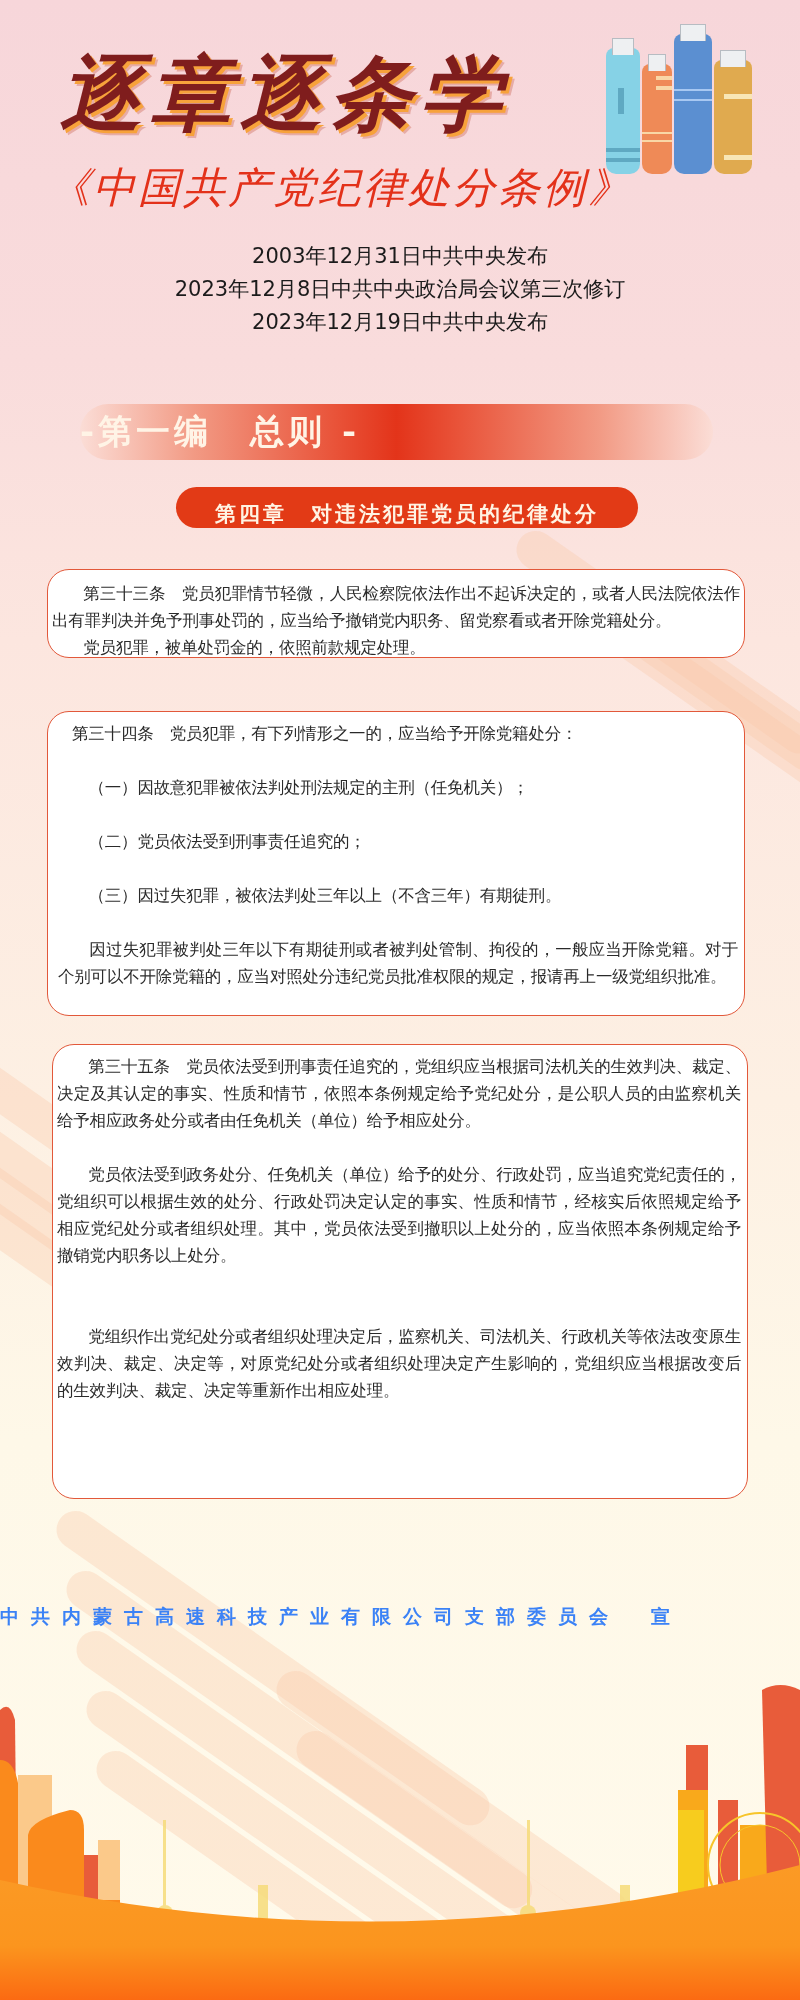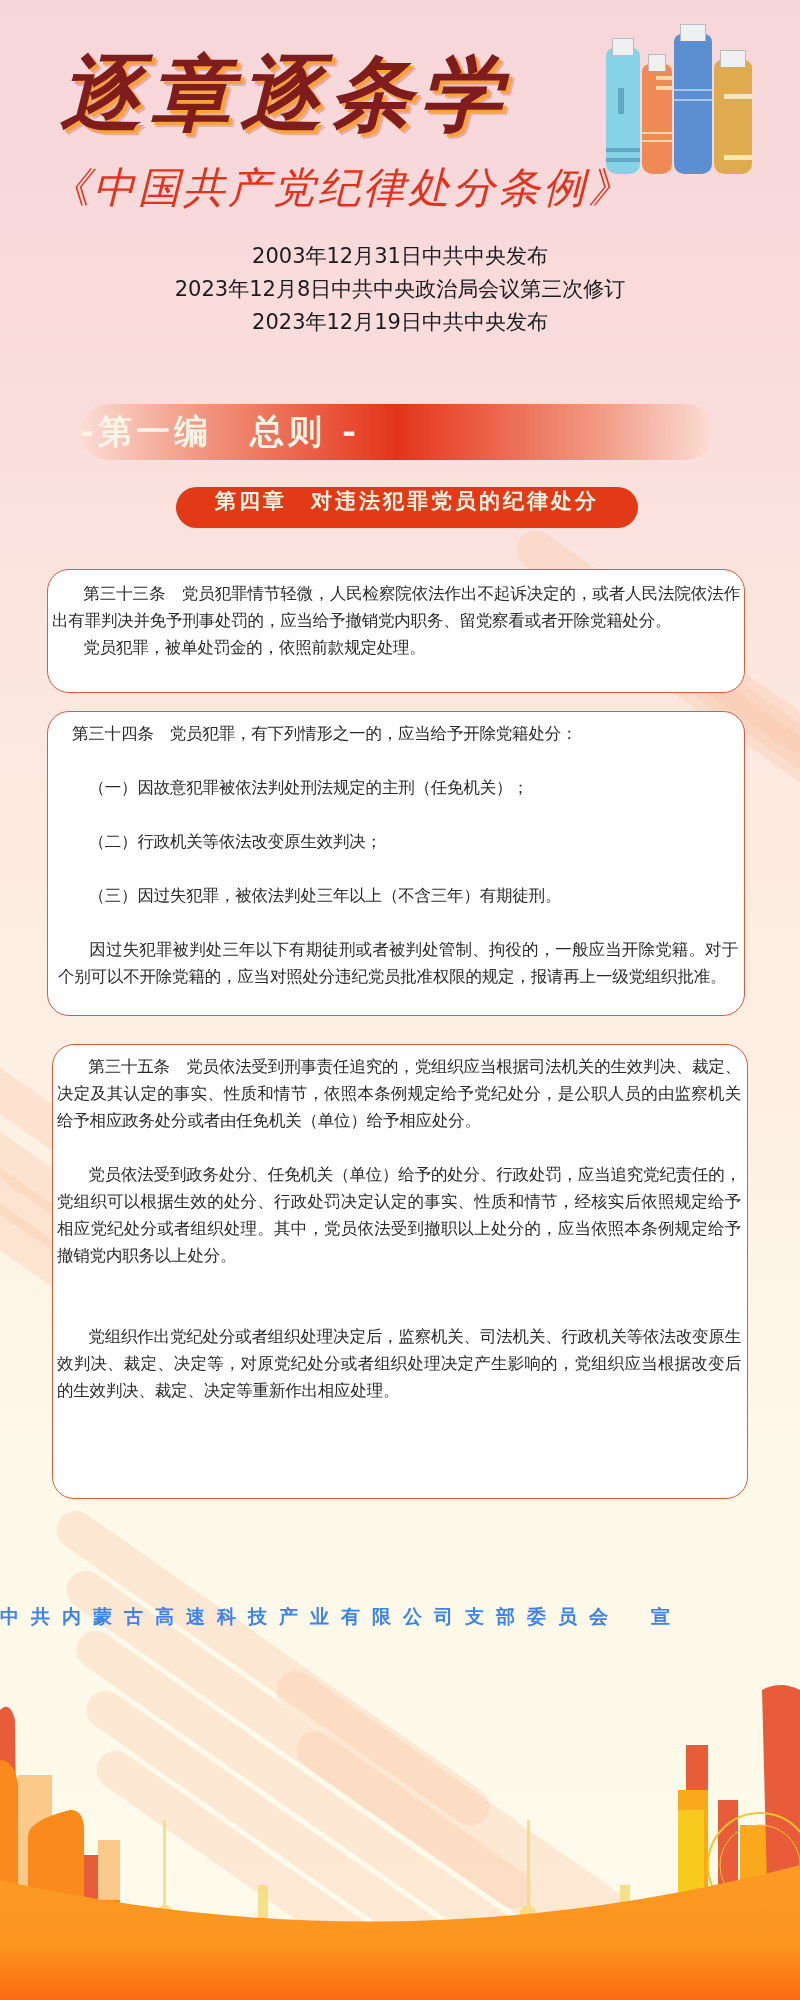--- a/index.html
+++ b/index.html
@@ -55,42 +55,42 @@
   }
   .section-banner span {
     color: #fff4e6; font-weight: bold; font-size: 34px; letter-spacing: 4px;
     font-family: "DejaVu Serif", serif;
   }
 
   
   .chapter-pill {
     position: absolute; left: 176px; top: 487px; width: 462px; height: 41px;
     border-radius: 21px; background: #e23a16;
-    display: flex; align-items: flex-start; justify-content: center;
+    display: flex; align-items: flex-end; justify-content: center;
   }
   .chapter-pill span {
     color: #fff3e3; font-weight: bold; font-size: 21px; letter-spacing: 3px;
     font-family: "DejaVu Serif", serif; white-space: pre;
   }
 
   
   .article {
     position: absolute; background: #ffffff;
     border: 1.5px solid #e2583a; border-radius: 22px;
     box-sizing: border-box;
     font-family: "DejaVu Serif", "Liberation Serif", serif;
     color: #2a2a2a; font-size: 16.5px; line-height: 27px;
     letter-spacing: -0.2px;
   }
   .article p { margin: 0; text-indent: 1.9em; text-align: justify; }
   .article p.noindent { text-indent: 0; }
   .article p.item { text-indent: 0; padding-left: 1em; }
   .article .gap { height: 27px; }
 
-  .a33 { left: 47px; top: 569px; width: 698px; height: 124px; padding: 10px 4px 0 4px; }
+  .a33 { left: 47px; top: 569px; width: 698px; height: 89px; padding: 10px 4px 0 4px; }
   .a34 { left: 47px; top: 711px; width: 698px; height: 305px; padding: 8px 6px 0 24px; }
   .a35 { left: 52px; top: 1044px; width: 696px; height: 455px; padding: 8px 6px 0 4px; }
 
   
   .publisher {
     position: absolute; left: 0; right: 0; top: 1604px;
     text-align: left; font-family: "DejaVu Serif", serif; font-weight: bold;
     font-size: 19px; letter-spacing: 12px; color: #3b82f6;
   }
 
@@ -163,21 +163,21 @@
 <div class="article a33">
   <p>第三十三条　党员犯罪情节轻微，人民检察院依法作出不起诉决定的，或者人民法院依法作出有罪判决并免予刑事处罚的，应当给予撤销党内职务、留党察看或者开除党籍处分。</p>
   <p>党员犯罪，被单处罚金的，依照前款规定处理。</p>
 </div>
 
 <div class="article a34">
   <p class="noindent">第三十四条　党员犯罪，有下列情形之一的，应当给予开除党籍处分：</p>
   <div class="gap"></div>
   <p class="item">（一）因故意犯罪被依法判处刑法规定的主刑（任免机关）；</p>
   <div class="gap"></div>
-  <p class="item">（二）行政机关等依法改变原生效判决；</p>
+  <p class="item">（二）党员依法受到刑事责任追究的；</p>
   <div class="gap"></div>
   <p class="item">（三）因过失犯罪，被依法判处三年以上（不含三年）有期徒刑。</p>
   <div class="gap"></div>
   <p style="margin-left:-14px;">因过失犯罪被判处三年以下有期徒刑或者被判处管制、拘役的，一般应当开除党籍。对于个别可以不开除党籍的，应当对照处分违纪党员批准权限的规定，报请再上一级党组织批准。</p>
 </div>
 
 <div class="article a35">
   <p>第三十五条　党员依法受到刑事责任追究的，党组织应当根据司法机关的生效判决、裁定、决定及其认定的事实、性质和情节，依照本条例规定给予党纪处分，是公职人员的由监察机关给予相应政务处分或者由任免机关（单位）给予相应处分。</p>
   <div class="gap"></div>
   <p>党员依法受到政务处分、任免机关（单位）给予的处分、行政处罚，应当追究党纪责任的，党组织可以根据生效的处分、行政处罚决定认定的事实、性质和情节，经核实后依照规定给予相应党纪处分或者组织处理。其中，党员依法受到撤职以上处分的，应当依照本条例规定给予撤销党内职务以上处分。</p>

